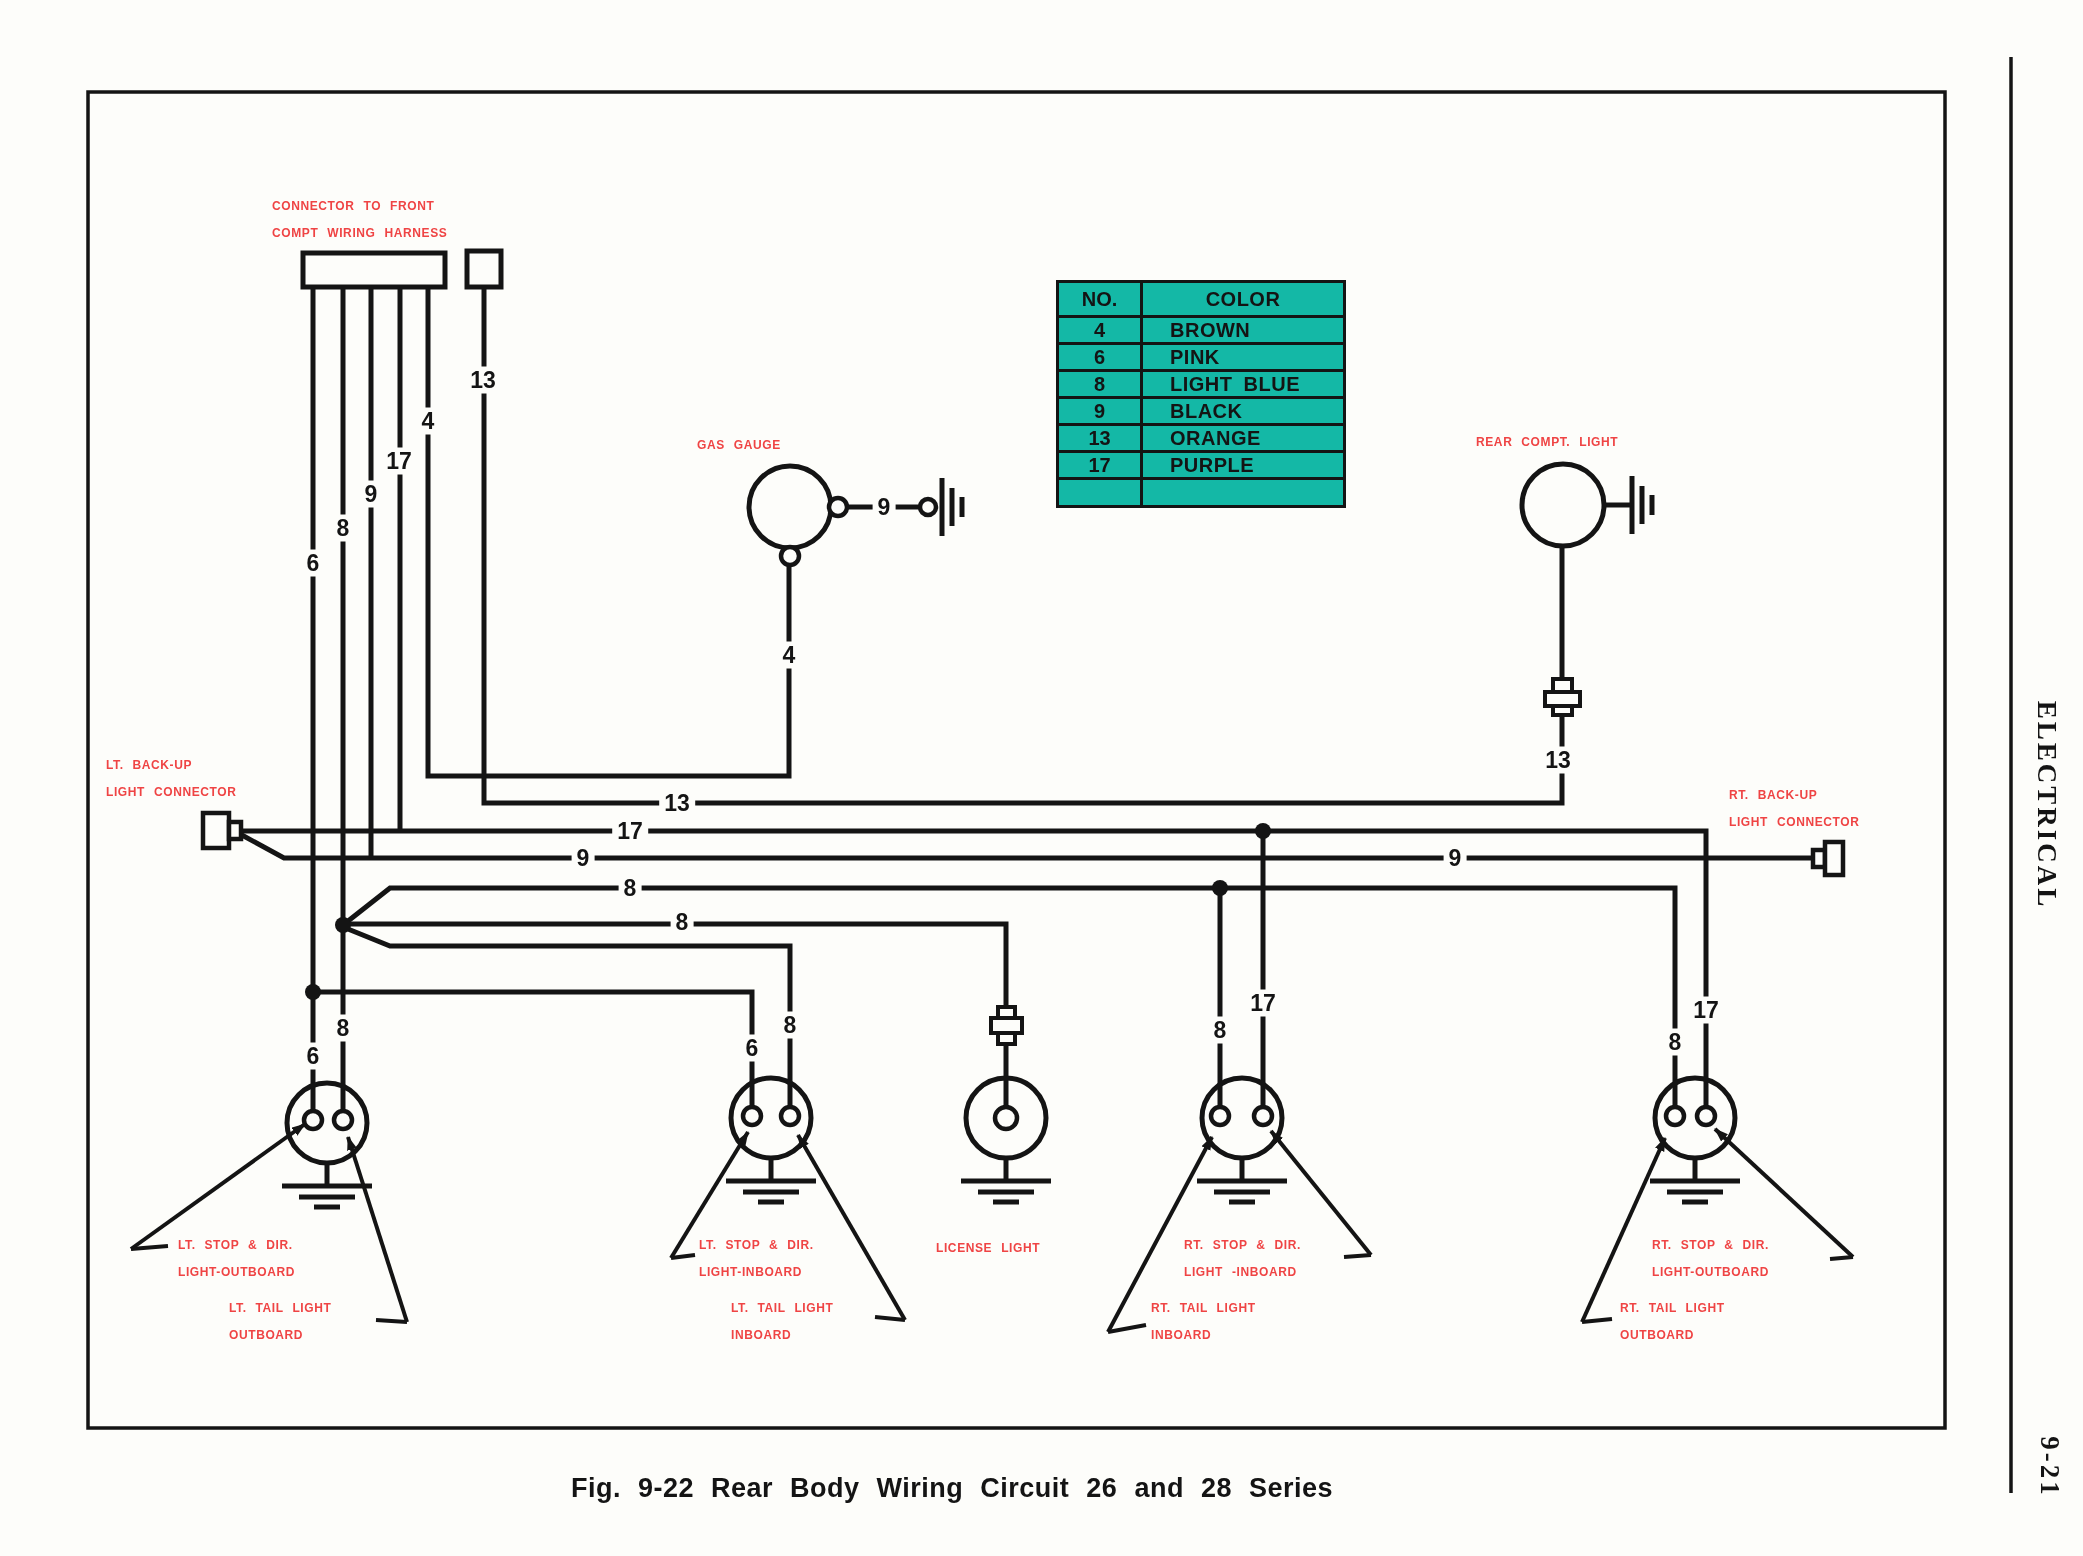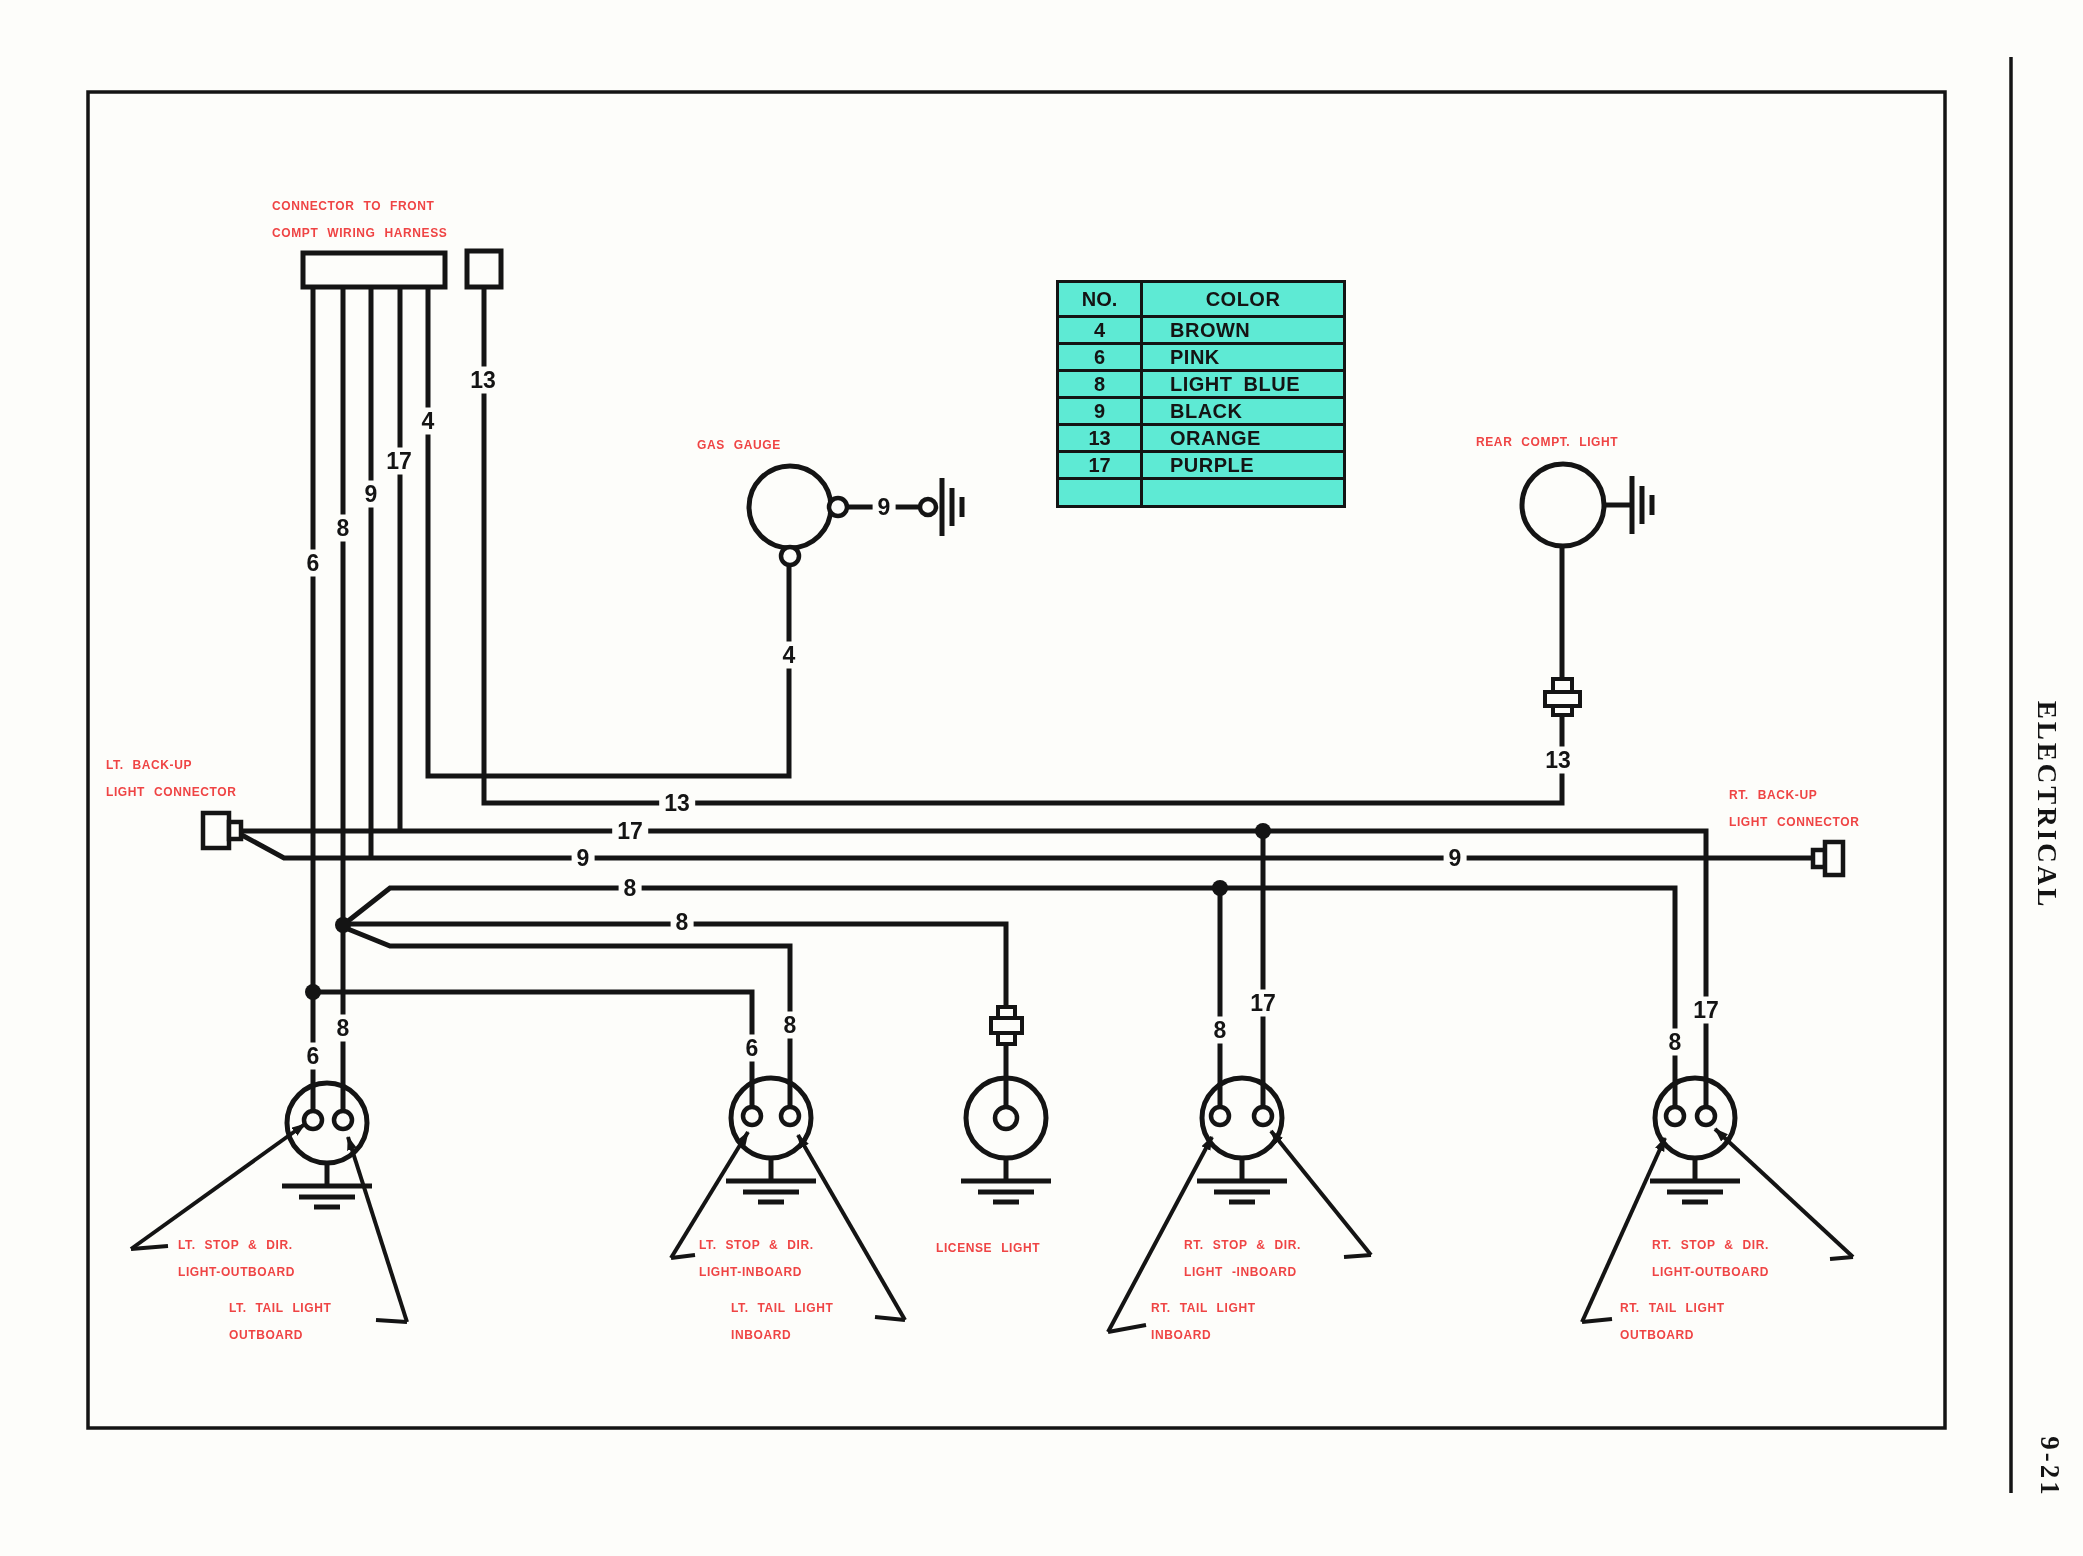--- a/index.html
+++ b/index.html
@@ -28,21 +28,21 @@
     font-family:"Liberation Serif",serif;font-weight:bold;font-size:27px;
     letter-spacing:3px;white-space:nowrap;color:#141414;
   }
   
   .cc-title{
     position:absolute;left:1201px;top:250px;transform:translateX(-50%);
     font-weight:bold;font-size:21px;letter-spacing:1px;word-spacing:6px;white-space:nowrap;margin-top:34px;
   }
   .cc-table{
     position:absolute;left:1056px;top:280px;width:290px;height:228px;
-    border:3px solid #141414;box-sizing:border-box;background:#5eead4;
+    border:3px solid #141414;box-sizing:border-box;background:#14b8a6;
     display:flex;flex-direction:column;
   }
   .cc-row{display:flex;box-sizing:border-box;height:27px;align-items:center;}
   .cc-row.hdr{height:32px;}
   .cc-row + .cc-row{border-top:3px solid #141414;}
   .cc-row.empty{flex:1;}
   .cc-no{
     width:84px;box-sizing:border-box;border-right:3px solid #141414;
     text-align:center;font-weight:bold;font-size:20px;align-self:stretch;
     display:flex;align-items:center;justify-content:center;
@@ -334,16 +334,17 @@
   <span class="chip" style="left:682px;top:922px">8</span>
   <span class="chip" style="left:313px;top:1056px">6</span>
   <span class="chip" style="left:343px;top:1028px">8</span>
   <span class="chip" style="left:752px;top:1048px">6</span>
   <span class="chip" style="left:790px;top:1025px">8</span>
   <span class="chip" style="left:1220px;top:1030px">8</span>
   <span class="chip" style="left:1263px;top:1003px">17</span>
   <span class="chip" style="left:1675px;top:1042px">8</span>
   <span class="chip" style="left:1706px;top:1010px">17</span>
 
+  <div class="caption">Fig. 9-22 Rear Body Wiring Circuit 26 and 28 Series</div>
   <div class="side-text" style="left:2046px;top:805px">ELECTRICAL</div>
   <div class="side-text" style="left:2049px;top:1467px">9-21</div>
 
 </div>
 
 </body></html>

